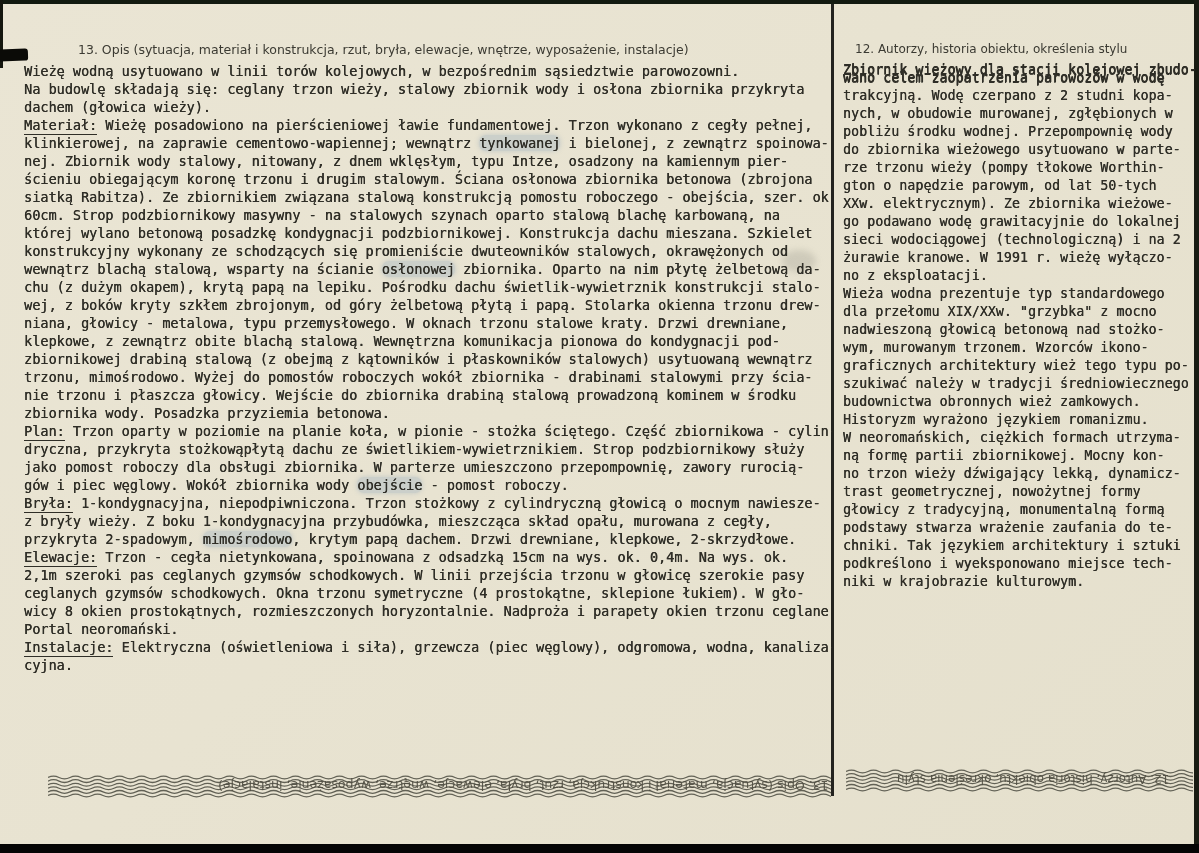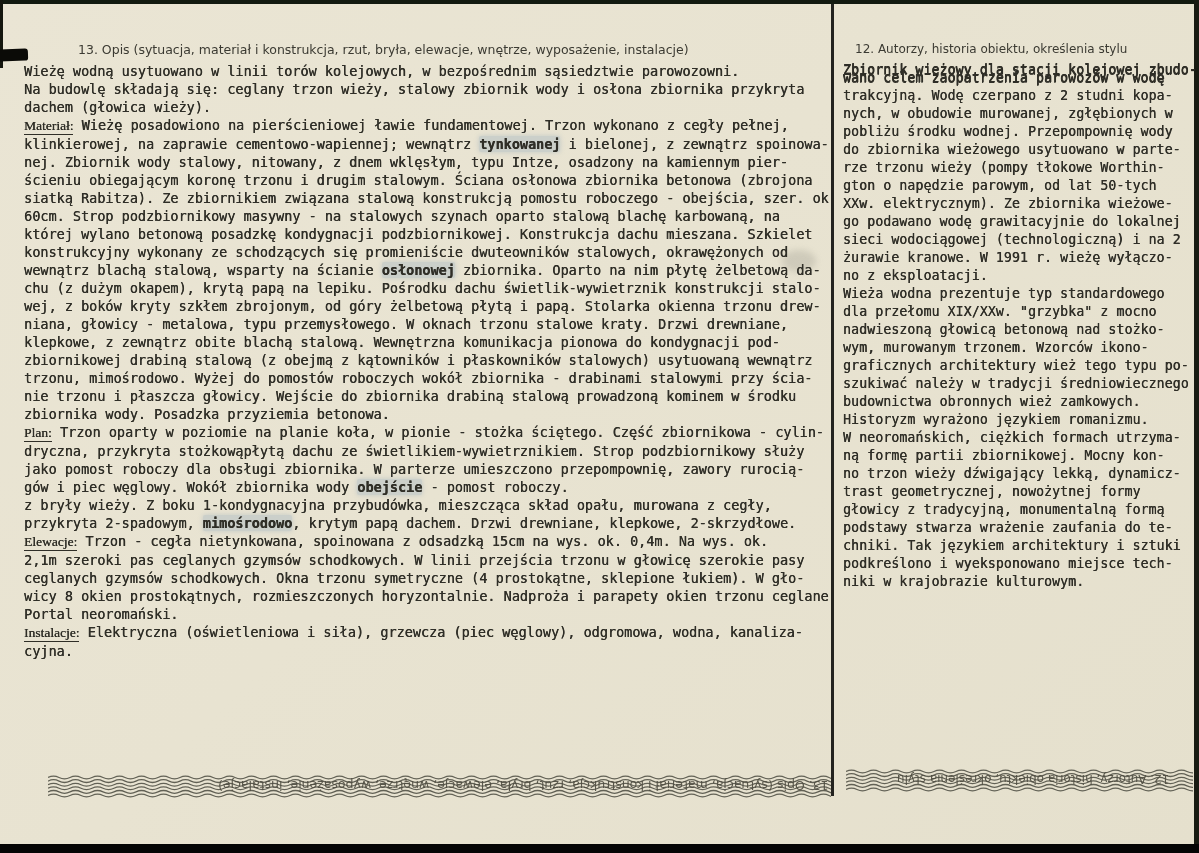--- a/index.html
+++ b/index.html
@@ -32,22 +32,22 @@
 
   .body .line{
     white-space:pre;
     font-size:13.5px;line-height:18px;
     text-shadow:.3px 0 0 currentColor;
   }
   .right-body .line{font-size:13.2px;letter-spacing:.1px;}
   .right-body .line.dbl{text-shadow:.4px 0 0 currentColor,0 .6px 0 currentColor;}
   .right-body .line.dbl + .line.dbl{margin-top:-10px;}
 
-  .u{border-bottom:1.4px solid currentColor;padding-bottom:.5px;font-family:Liberation Serif, serif;}
-  .hl{background:rgba(120,150,180,.26);border-radius:2px;box-shadow:0 0 5px rgba(120,150,180,.35);font-weight:bold;}
+  .u{border-bottom:1.4px solid currentColor;padding-bottom:.5px;}
+  .hl{background:rgba(120,150,180,.26);border-radius:7px;box-shadow:0 0 5px rgba(120,150,180,.35);}
 
   .wave-band{position:absolute;height:26px;}
   .wave-left{left:48px;top:775px;width:783px;}
   .wave-right{left:846px;top:769px;width:347px;}
   .wave-band svg{position:absolute;left:0;top:0;}
   .mirror{
     position:absolute;top:3px;right:2px;
     transform:rotate(180deg);
     font-family:"DejaVu Sans","Liberation Sans",sans-serif;
     font-size:12.5px;white-space:nowrap;
@@ -87,20 +87,21 @@
         <div class="line">niana, głowicy - metalowa, typu przemysłowego. W oknach trzonu stalowe kraty. Drzwi drewniane,</div>
         <div class="line">klepkowe, z zewnątrz obite blachą stalową. Wewnętrzna komunikacja pionowa do kondygnacji pod-</div>
         <div class="line">zbiornikowej drabiną stalową (z obejmą z kątowników i płaskowników stalowych) usytuowaną wewnątrz</div>
         <div class="line">trzonu, mimośrodowo. Wyżej do pomostów roboczych wokół zbiornika - drabinami stalowymi przy ścia-</div>
         <div class="line">nie trzonu i płaszcza głowicy. Wejście do zbiornika drabiną stalową prowadzoną kominem w środku</div>
         <div class="line">zbiornika wody. Posadzka przyziemia betonowa.</div>
         <div class="line"><span class="u">Plan:</span> Trzon oparty w poziomie na planie koła, w pionie - stożka ściętego. Część zbiornikowa - cylin-</div>
         <div class="line">dryczna, przykryta stożkowąpłytą dachu ze świetlikiem-wywietrznikiem. Strop podzbiornikowy służy</div>
         <div class="line">jako pomost roboczy dla obsługi zbiornika. W parterze umieszczono przepompownię, zawory rurocią-</div>
         <div class="line">gów i piec węglowy. Wokół zbiornika wody <span class="hl">obejście</span> - pomost roboczy.</div>
+        <div class="line"><span class="u">Bryła:</span> 1-kondygnacyjna, niepodpiwniczona. Trzon stożkowy z cylindryczną głowicą o mocnym nawiesze-</div>
         <div class="line">z bryły wieży. Z boku 1-kondygnacyjna przybudówka, mieszcząca skład opału, murowana z cegły,</div>
         <div class="line">przykryta 2-spadowym, <span class="hl">mimośrodowo</span>, krytym papą dachem. Drzwi drewniane, klepkowe, 2-skrzydłowe.</div>
         <div class="line"><span class="u">Elewacje:</span> Trzon - cegła nietynkowana, spoinowana z odsadzką 15cm na wys. ok. 0,4m. Na wys. ok.</div>
         <div class="line">2,1m szeroki pas ceglanych gzymsów schodkowych. W linii przejścia trzonu w głowicę szerokie pasy</div>
         <div class="line">ceglanych gzymsów schodkowych. Okna trzonu symetryczne (4 prostokątne, sklepione łukiem). W gło-</div>
         <div class="line">wicy 8 okien prostokątnych, rozmieszczonych horyzontalnie. Nadproża i parapety okien trzonu ceglane</div>
         <div class="line">Portal neoromański.</div>
         <div class="line"><span class="u">Instalacje:</span> Elektryczna (oświetleniowa i siła), grzewcza (piec węglowy), odgromowa, wodna, kanaliza-</div>
         <div class="line">cyjna.</div>
       </div>

